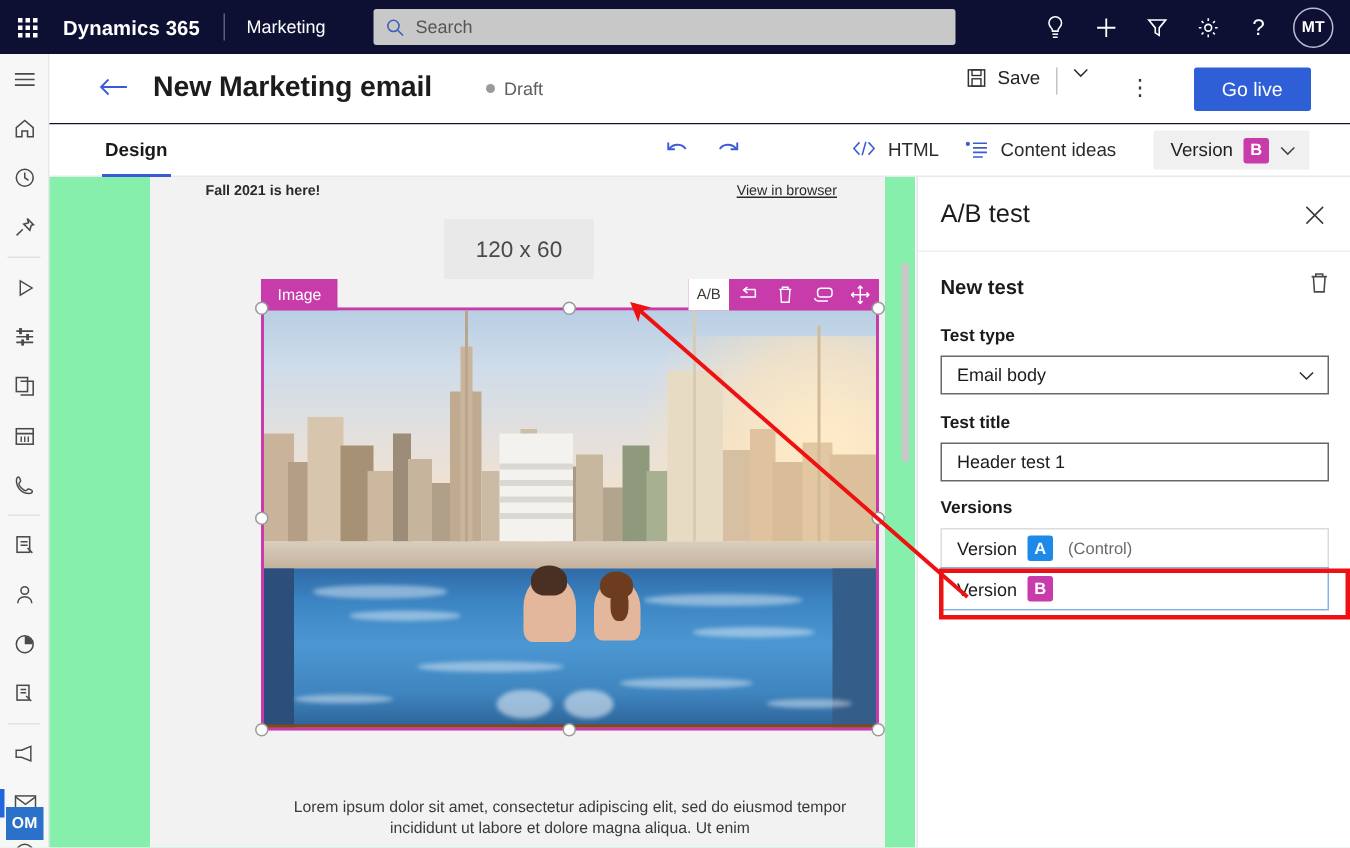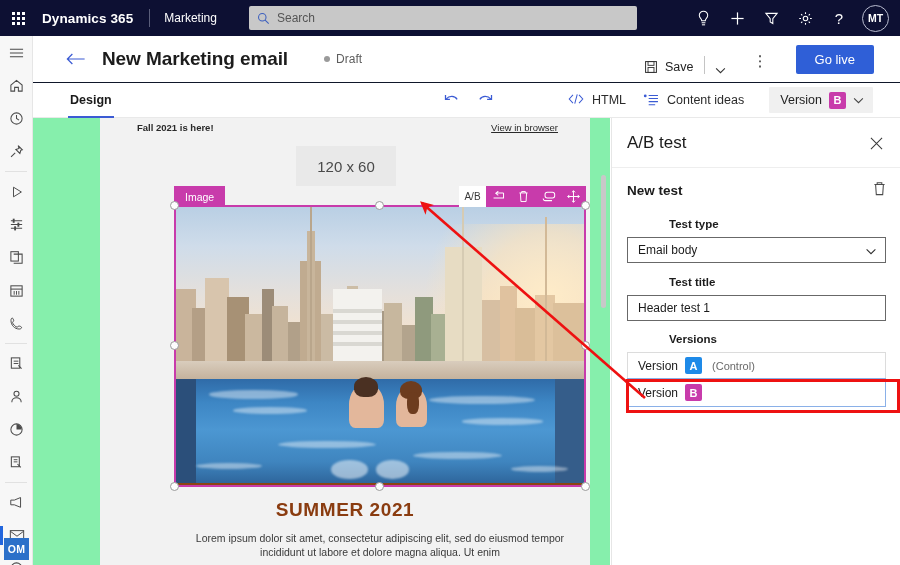--- a/index.html
+++ b/index.html
@@ -63,21 +63,21 @@
   
   .cmdbar {
     position: absolute; left: 33px; top: 36px; width: 867px; height: 47px;
     background: #fff; border-bottom: 1px solid #0f172a; display: flex; align-items: center;
   }
   .backbtn { margin-left: 33px; color: #3b5bd4; font-size: 20px; cursor: pointer; line-height: 1; }
   .pagetitle { margin-left: 16px; font-size: 19px; color: #1c1c1c; font-weight: 600; letter-spacing: -.1px; }
   .statuswrap { margin-left: 36px; display: flex; align-items: center; gap: 6px; }
   .statusdot { width: 6px; height: 6px; border-radius: 50%; background: #9a9a9a; }
   .statustext { font-size: 12px; color: #5d5d5d; }
-  .cmdright { margin-left: auto; display: flex; align-items: flex-end; padding-right: 26px; }
+  .cmdright { margin-left: auto; display: flex; align-items: flex-start; padding-right: 26px; }
   .savebtn { display: flex; align-items: center; gap: 7px; cursor: pointer; color: #232323; font-size: 12.5px; }
   .savesplit { width: 1px; height: 18px; background: #c4c4c4; margin: 0 6px 0 10px; }
   .caretbtn { width: 20px; display: flex; justify-content: center; cursor: pointer; color: #333; }
   .ellipsisbtn {
     width: 26px; height: 26px; margin-left: 17px; display: flex; align-items: center;
     justify-content: center; cursor: pointer; color: #333; font-size: 15px; letter-spacing: 1px;
   }
   .golive {
     margin-left: 22px; background: #2f5fd7; color: #fff; font-size: 13px;
     padding: 0 19px; height: 29px; display: flex; align-items: center; justify-content: center;
@@ -216,21 +216,21 @@
   .panelclose {
     position: absolute; right: 14px; top: 15px; width: 20px; height: 20px; display: flex;
     align-items: center; justify-content: center; cursor: pointer; color: #3a3a3a; font-size: 15px;
   }
   .newtestrow {
     position: absolute; left: 15px; top: 63px; width: 259px; display: flex;
     align-items: center; justify-content: space-between;
   }
   .newtest { font-size: 13.5px; color: #1b1b1b; font-weight: 600; text-align: right; }
   .trash { cursor: pointer; color: #4a4a4a; }
-  .fieldlabel { position: absolute; left: 15px; font-size: 11.5px; color: #1b1b1b; font-weight: 600; margin-left: 42px; }
+  .fieldlabel { position: absolute; left: 15px; font-size: 11.5px; color: #1b1b1b; font-weight: 600; }
   .lbl-type { top: 100px; }
   .lbl-title { top: 158px; }
   .lbl-versions { top: 215px; }
   .selectbox {
     position: absolute; left: 15px; width: 259px; height: 26px; border: 1px solid #686868;
     background: #fff; display: flex; align-items: center; padding: 0 8px 0 10px; cursor: pointer;
   }
   .selectbox .val { font-size: 12px; color: #1b1b1b; }
   .selectbox .chev { margin-left: auto; color: #2b2b2b; }
   .box-type { top: 119px; }
@@ -605,21 +605,20 @@
           <div class="handle" style="left:-6px;top:-6px;"></div>
           <div class="handle" style="left:50%;margin-left:-5px;top:-6px;"></div>
           <div class="handle" style="right:-6px;top:-6px;"></div>
           <div class="handle" style="left:-6px;top:50%;margin-top:-5px;"></div>
           <div class="handle" style="right:-6px;top:50%;margin-top:-5px;"></div>
           <div class="handle" style="left:-6px;bottom:-6px;"></div>
           <div class="handle" style="left:50%;margin-left:-5px;bottom:-6px;"></div>
           <div class="handle" style="right:-6px;bottom:-6px;"></div>
         </div>
 
-        <div class="summer">SUMMER 2021</div>
         <div class="lorem">Lorem ipsum dolor sit amet, consectetur adipiscing elit, sed do eiusmod tempor incididunt ut labore et dolore magna aliqua. Ut enim</div>
       </div>
     </div>
     <div class="vscroll"></div>
   </div>
 
   <div class="panel">
     <div class="panelhead">
       <div class="paneltitle">A/B test</div>
       <div class="panelclose">

